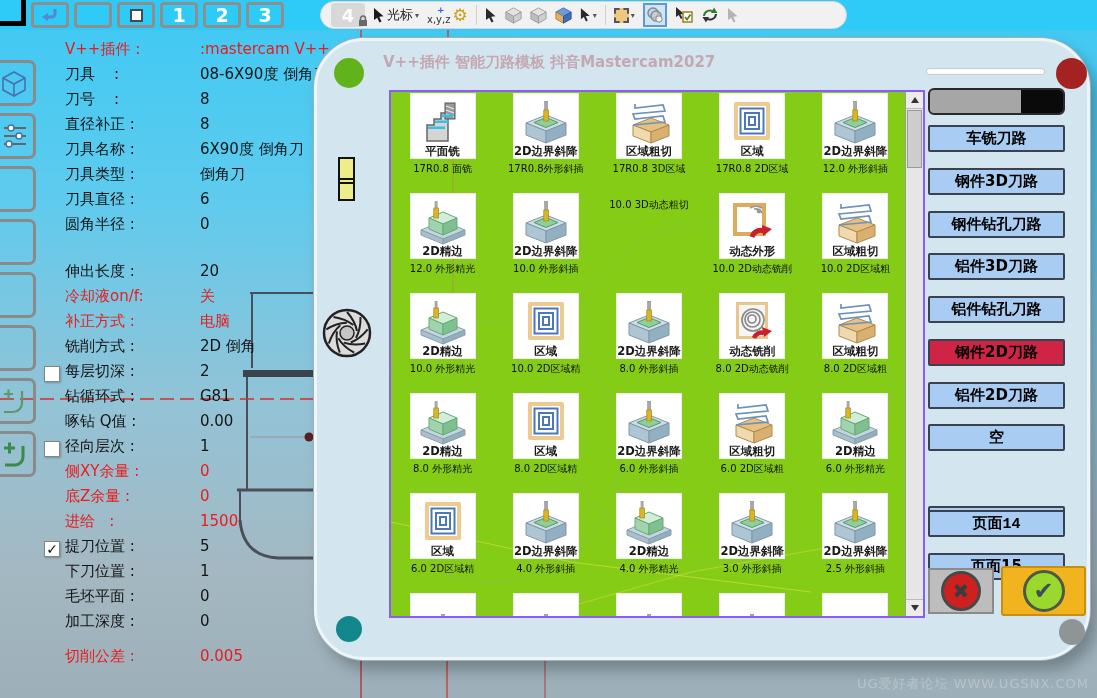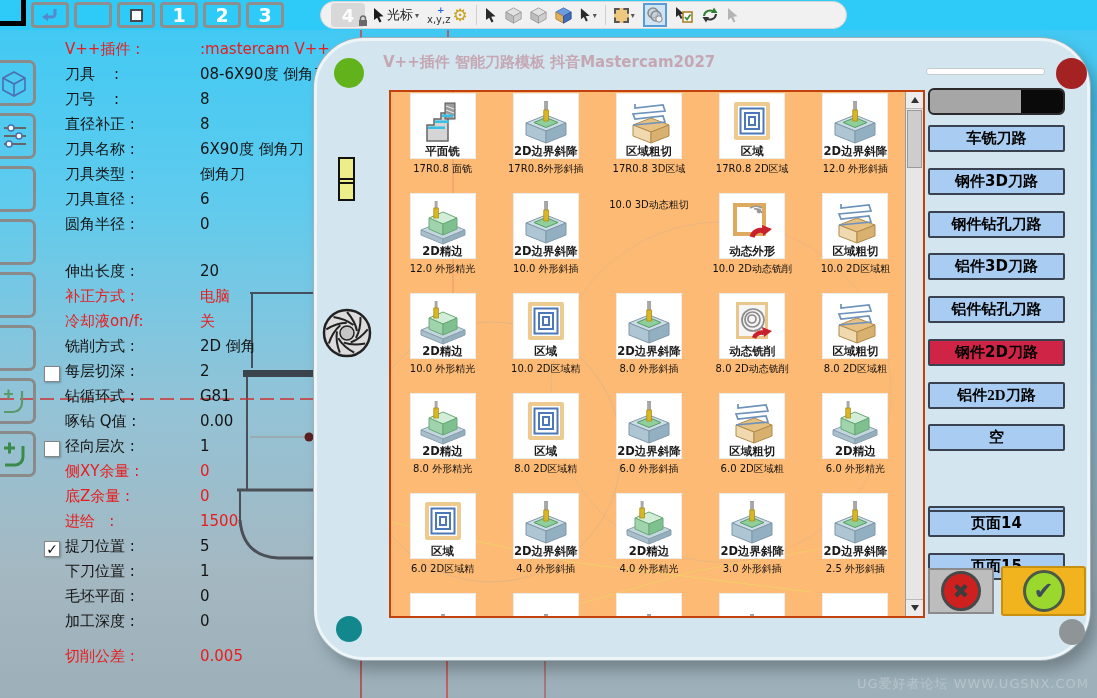--- a/index.html
+++ b/index.html
@@ -47,21 +47,21 @@
 #dlg-title{position:absolute;left:66px;top:12px;font-size:15px;font-weight:bold;color:#c5a7b3;white-space:nowrap}
 #green-circ{position:absolute;left:17px;top:17px;width:30px;height:30px;border-radius:50%;background:#62b21c}
 #red-circ{position:absolute;left:739px;top:17px;width:31px;height:31px;border-radius:50%;background:#a42222}
 #teal-circ{position:absolute;left:19px;top:575px;width:26px;height:26px;border-radius:50%;background:#12888c}
 #gray-circ{position:absolute;left:742px;top:578px;width:26px;height:26px;border-radius:50%;background:#8f9496}
 #progress{position:absolute;left:609px;top:27px;width:119px;height:7px;background:#fdfdfd;border:1px solid #c4ccd0;border-radius:3px}
 #splitbar{position:absolute;left:611px;top:47px;width:137px;height:27px;border:2px solid #2a2a2a;border-radius:6px;
   display:flex;overflow:hidden;background:#a6a6a6}
 #splitbar .blk{margin-left:auto;width:42px;background:#0a0a0a}
 
-#gridpanel{position:absolute;left:72px;top:49px;width:536px;height:528px;background:#fdba74;border:2px solid #c2410c;overflow:hidden}
+#gridpanel{position:absolute;left:72px;top:49px;width:536px;height:528px;background:#84cc16;border:2px solid #8b5cf6;overflow:hidden}
 #grid{position:absolute;left:0;top:0;width:516px;display:grid;grid-template-columns:repeat(5,1fr);grid-auto-rows:100px;padding-top:2px;z-index:1}
 .cell{display:flex;flex-direction:column;align-items:center}
 .icon-box{width:64px;height:64px;background:#fff;display:flex;flex-direction:column;align-items:center;justify-content:flex-end;box-shadow:0 0 0 1px #ececec}
 .icon-title{font-weight:bold;font-size:11.5px;color:#1a1a1a;line-height:1.15;white-space:nowrap}
 .cell-sub{margin-top:4px;font-size:10px;color:#101010;white-space:nowrap}
 #vscroll{position:absolute;right:0;top:0;width:18px;height:100%;background:#e6e6e6;border-left:1px solid #9a9a9a;z-index:2}
 .sarrow{position:absolute;left:0;width:18px;height:17px;background:#ececec;display:flex;align-items:center;justify-content:center}
 .sarrow.up{top:0;border-bottom:1px solid #bbb}
 .sarrow.down{bottom:0;border-top:1px solid #bbb}
 .tri-up{width:0;height:0;border-left:4px solid transparent;border-right:4px solid transparent;border-bottom:6px solid #333}
@@ -283,26 +283,26 @@
       <div class="prow">
         <span class="plab">圆角半径 :</span>
         <span class="pval">0</span>
       </div>
       <div style="height: 22px;"></div>
       <div class="prow">
         <span class="plab">伸出长度 :</span>
         <span class="pval">20</span>
       </div>
       <div class="prow">
+        <span class="plab red">冷却液on/f:</span>
+        <span class="pval red">关</span>
+      </div>
+      <div class="prow">
         <span class="plab red">补正方式 :</span>
         <span class="pval red">电脑</span>
-      </div>
-      <div class="prow">
-        <span class="plab red">冷却液on/f:</span>
-        <span class="pval red">关</span>
       </div>
       <div class="prow">
         <span class="plab">铣削方式 :</span>
         <span class="pval">2D 倒角</span>
       </div>
       <div class="prow">
         <span class="pcheck"></span>
         <span class="plab">每层切深 :</span>
         <span class="pval">2</span>
       </div>
@@ -822,24 +822,24 @@
       </div>
     </div>
 
     <div id="catcol">
         <div class="cat" style="top: 84px;">车铣刀路</div>
         <div class="cat" style="top: 127px;">钢件3D刀路</div>
         <div class="cat" style="top: 170px;">钢件钻孔刀路</div>
         <div class="cat" style="top: 212px;">铝件3D刀路</div>
         <div class="cat" style="top: 255px;">铝件钻孔刀路</div>
         <div class="cat sel" style="top: 298px;">钢件2D刀路</div>
-        <div class="cat" style="top: 341px; font-family: Liberation Serif, serif;">铝件2D刀路</div>
+        <div class="cat" style="top: 341px;">铝件2D刀路</div>
         <div class="cat" style="top: 383px;">空</div>
         <div class="cat" style="top: 426px; margin-top: 39px;">页面13</div>
-        <div class="cat" style="top: 469px;">页面14</div>
+        <div class="cat" style="top: 469px; font-family: Liberation Mono, monospace;">页面14</div>
         <div class="cat" style="top: 512px;">页面15</div>
       </div>
 
     <div id="btn-cancel">
       <div class="xcirc">✖</div>
     </div>
     <div id="btn-ok">
       <div class="okcirc">✔</div>
     </div>
 

